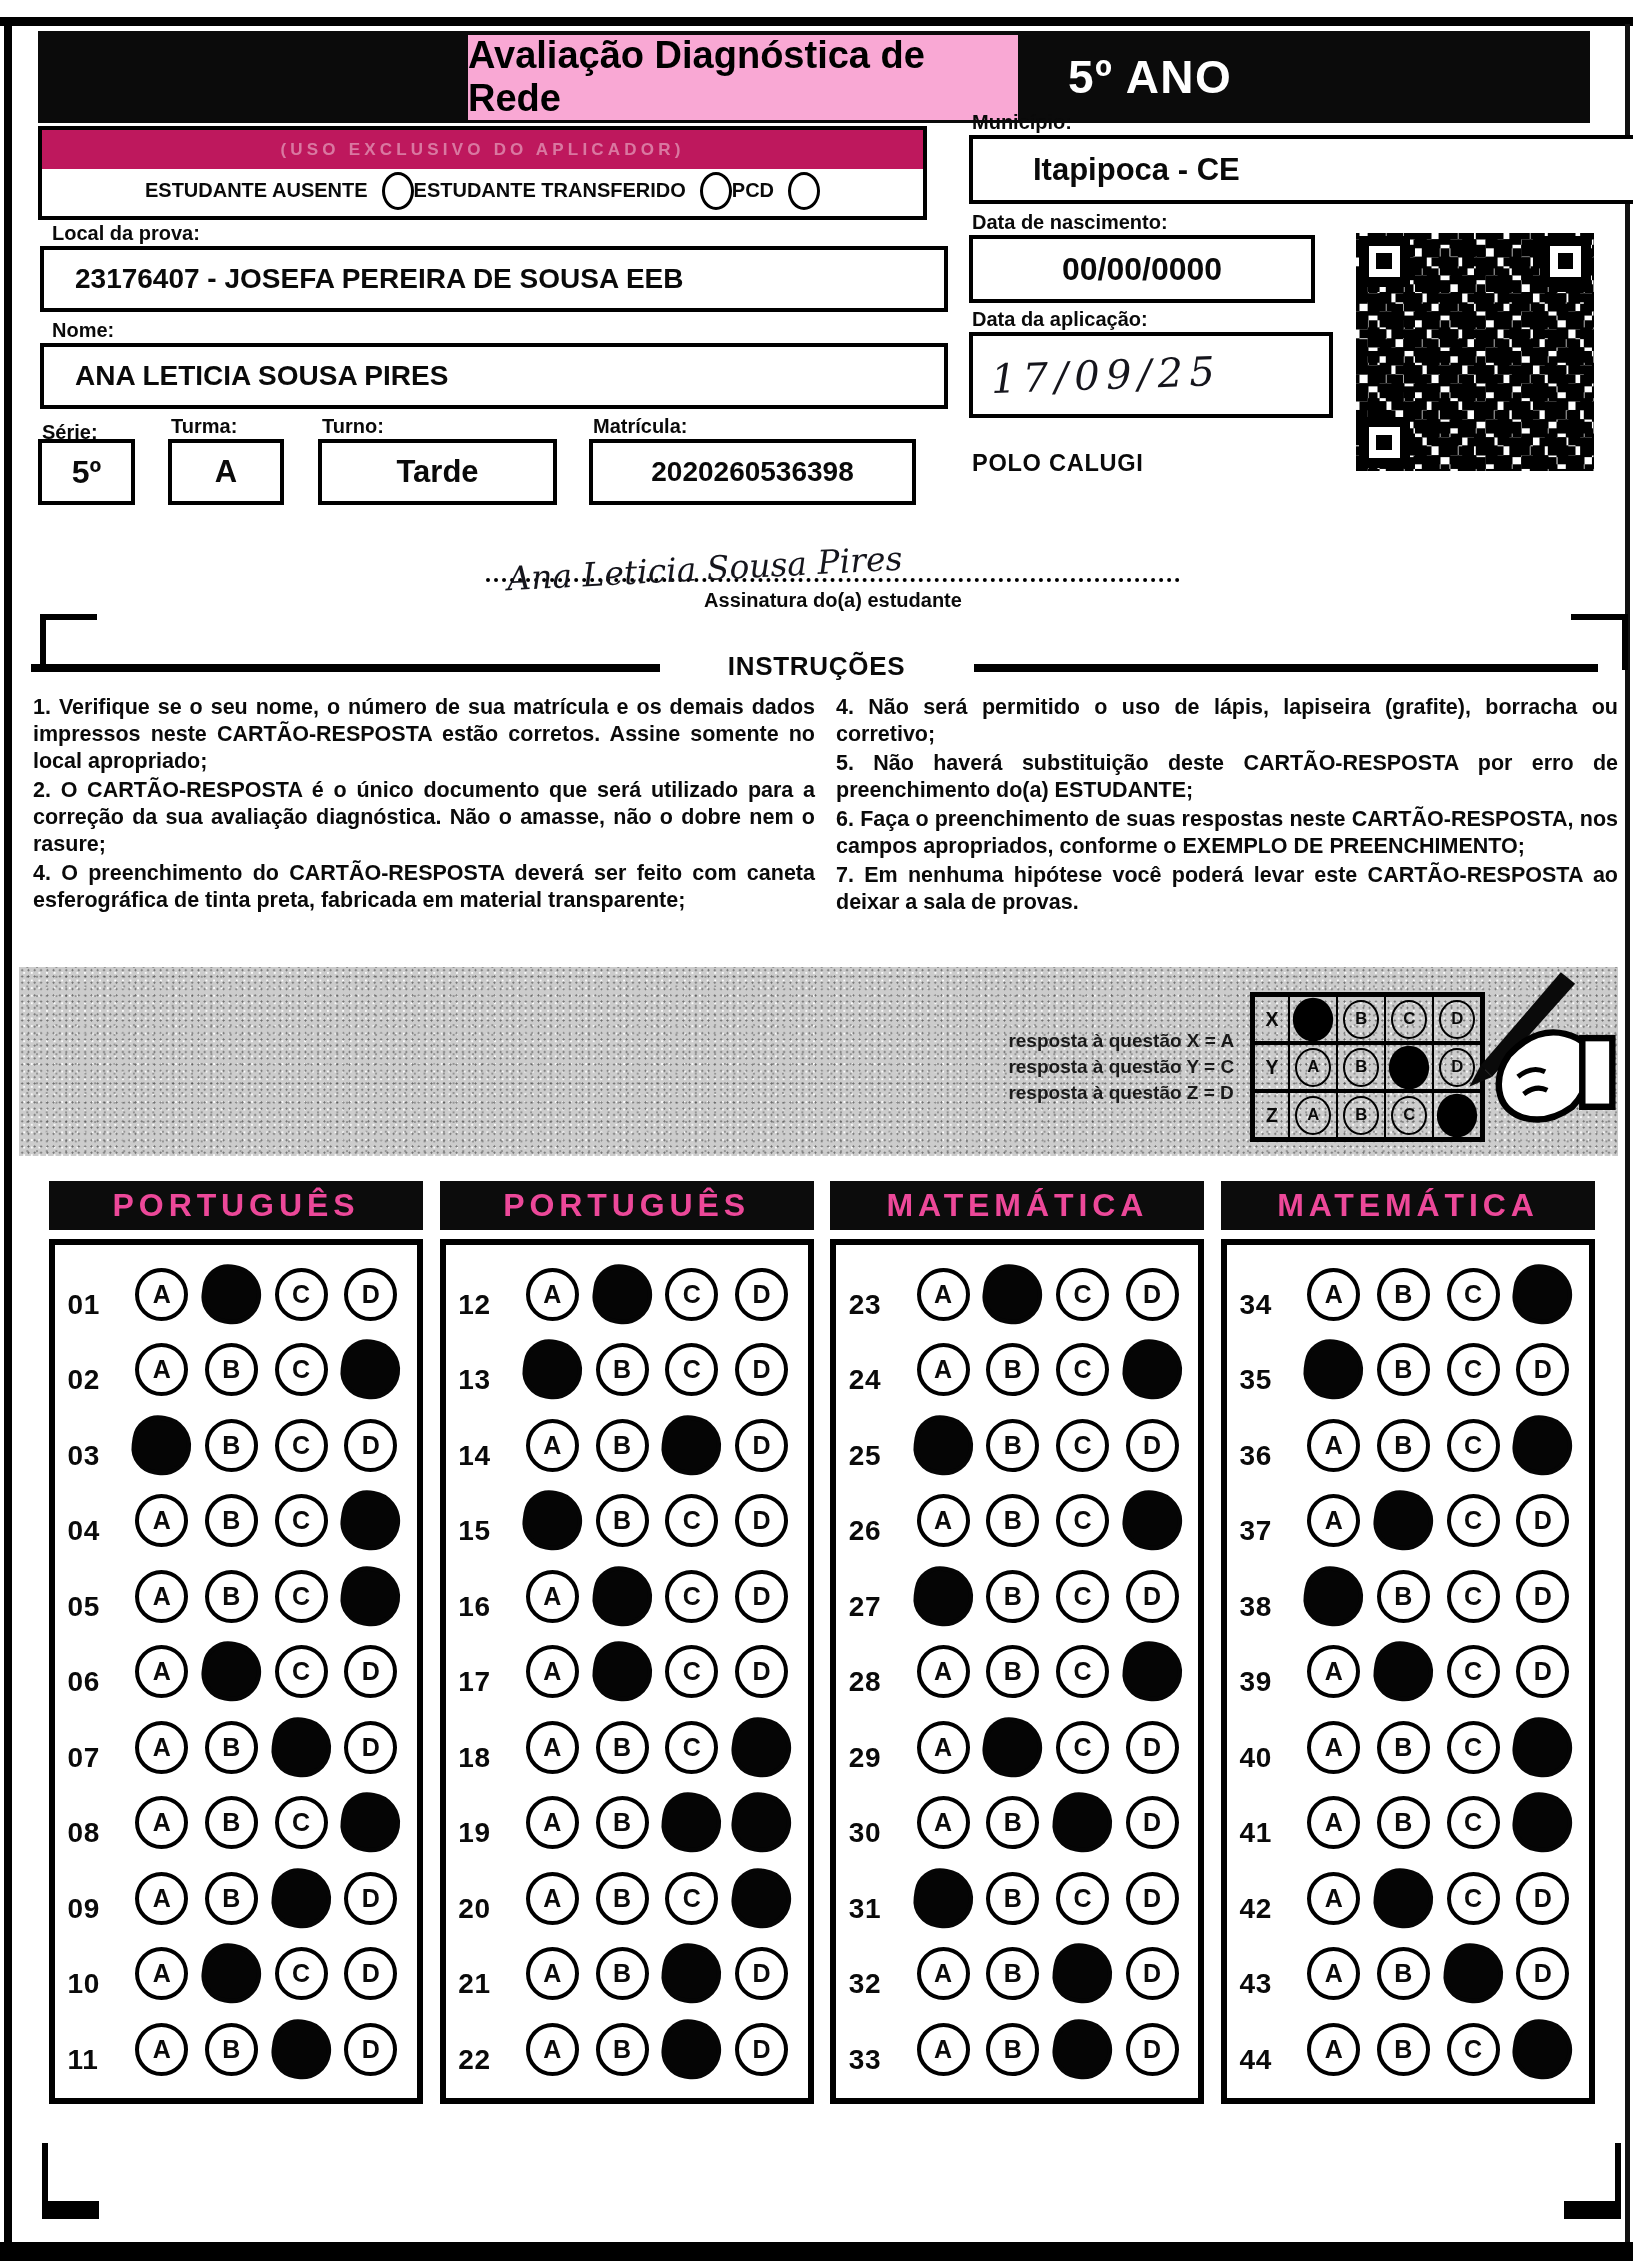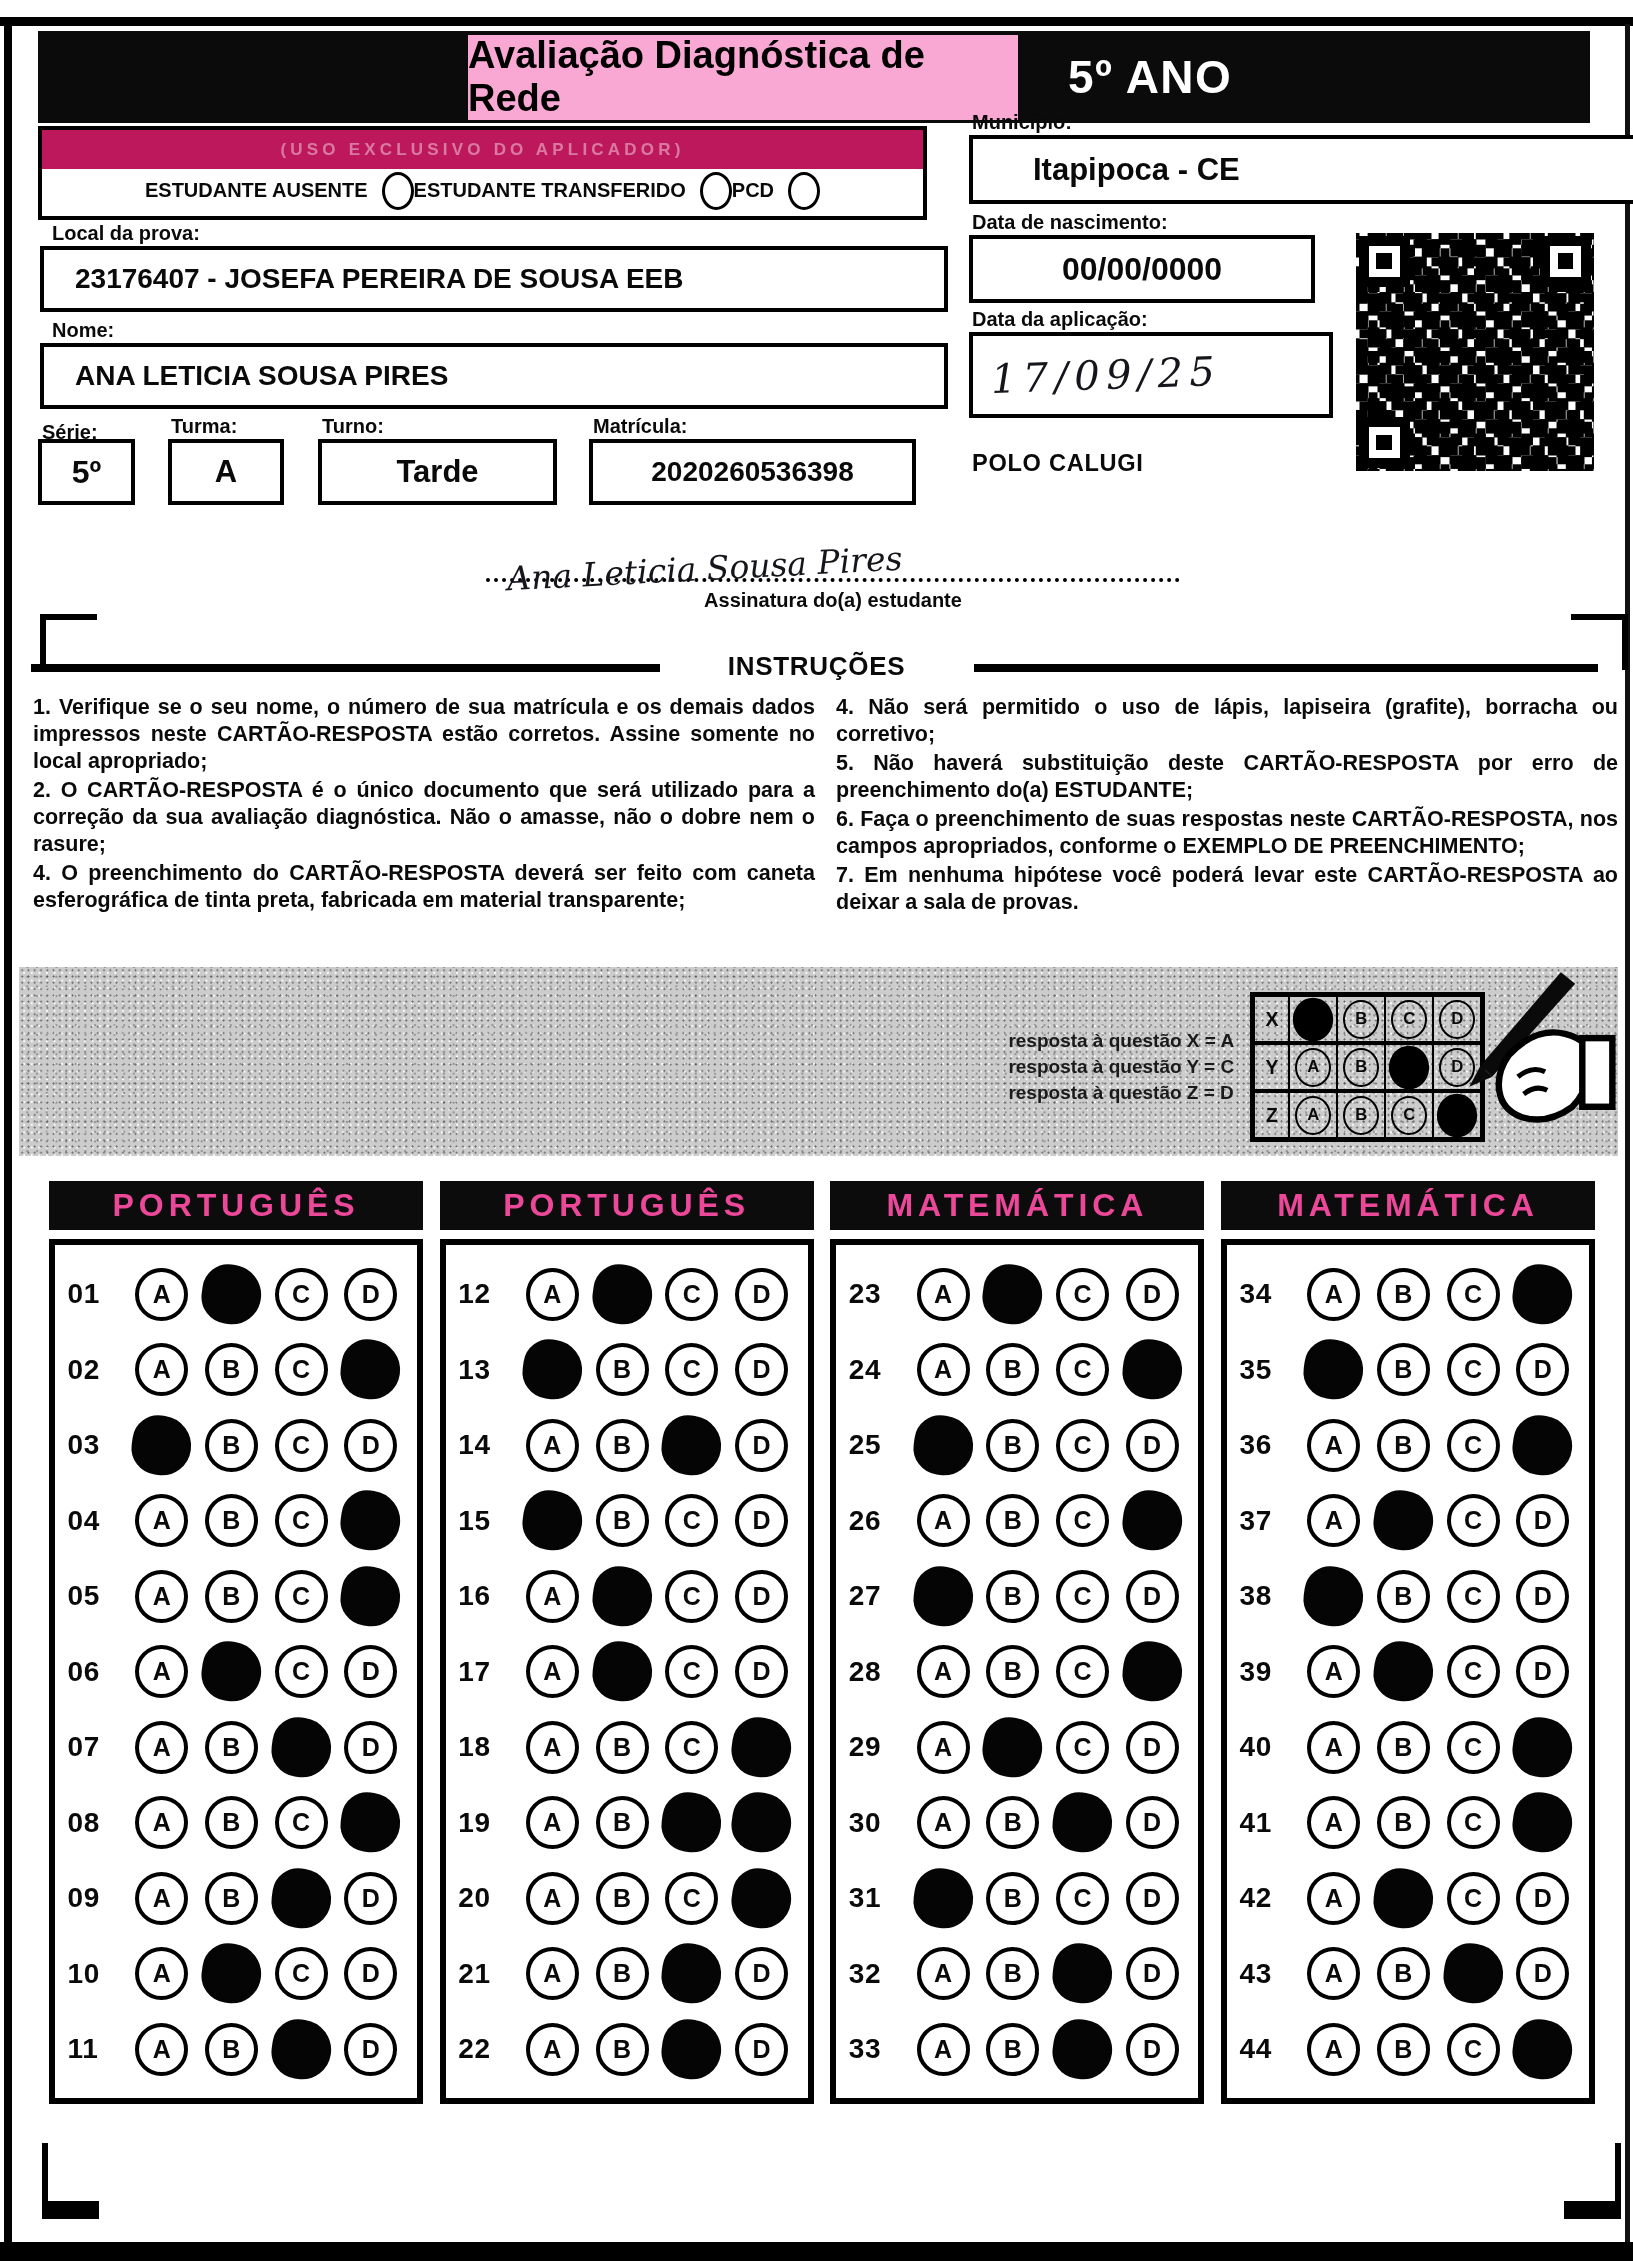--- a/index.html
+++ b/index.html
@@ -114,21 +114,21 @@
     display:flex; align-items:center; justify-content:center; font-size:16.7px; font-weight:700; background:transparent; }
   .ex-bubble.marked { background:#000; border-color:#000; color:transparent; transform:scale(1.12); }
   .hand-svg { position:absolute; left:1417px; top:1.4px; width:181px; height:186px; }
 
   .answers { left:49px; top:1181px; width:1546px; display:flex; gap:16.7px; }
   .ans-col { flex:1; }
   .ans-head { height:49px; background:#0c0c0c; color:#ec4899; display:flex; align-items:center; justify-content:center;
     font-size:32px; font-weight:700; letter-spacing:4.9px; }
   .ans-box { margin-top:9px; border:6.3px solid #000; height:853px; display:flex; flex-direction:column;
     justify-content:space-evenly; padding-left:12.5px; }
-  .q-row { display:flex; align-items:center; }
+  .q-row { display:flex; align-items:flex-end; }
   .q-num { width:51px; font-size:28px; font-weight:700; letter-spacing:0.7px; }
   .bubble { width:53px; height:53px; border:4.2px solid #000; border-radius:50%; margin-left:16.7px;
     display:flex; align-items:center; justify-content:center; font-size:25px; font-weight:700; background:#fff; box-sizing:border-box; }
   .bubble.marked { background:#050505; border-color:#050505; color:transparent;
     transform:scale(1.12) rotate(8deg); border-radius:46% 54% 52% 48%; }
 </style>
 </head>
 <body>
 
 <div class="page">

